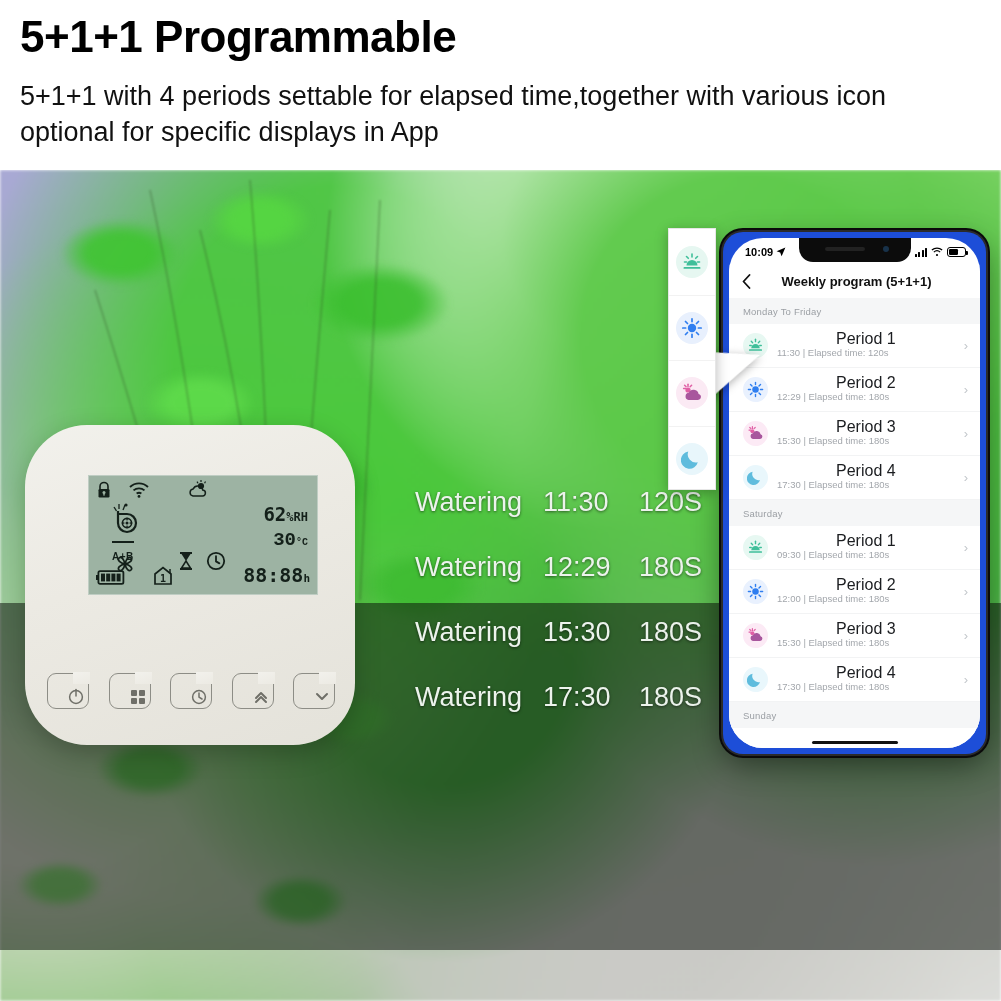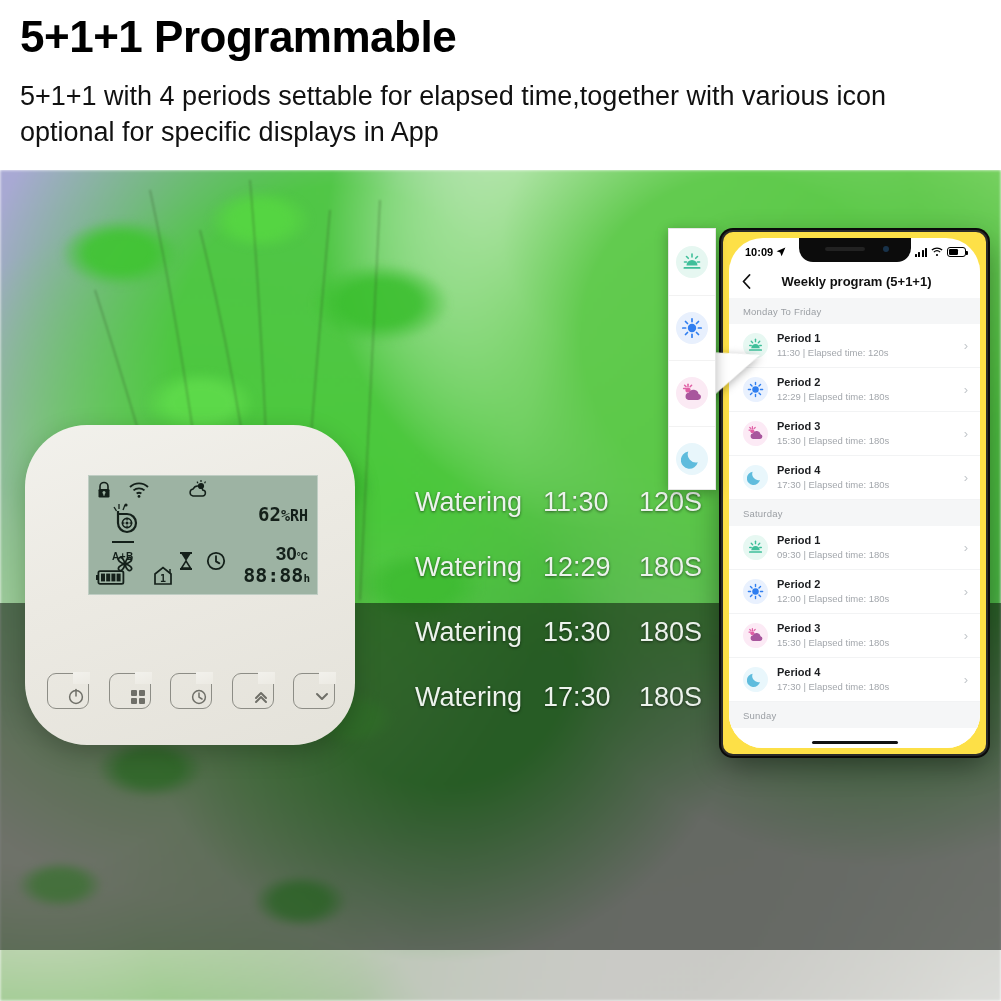--- a/index.html
+++ b/index.html
@@ -87,22 +87,22 @@
   }
   .lcd * { color: #14201a; }
   .lcd-ico { position: absolute; }
   .lcd-val {
     position: absolute; left: 56px; top: 26px;
     font-family: "DejaVu Sans Mono", monospace;
     font-size: 46px; font-weight: bold; letter-spacing: 1px; line-height: 1;
   }
   .lcd-val-unit { font-size: 16px; font-weight: bold; vertical-align: baseline; margin-left: 3px; }
   .lcd-rh  { position: absolute; right: 10px; top: 28px; font-family:"DejaVu Sans Mono",monospace; font-size: 19px; font-weight: bold; }
-  .lcd-rh small { font-size: 15px; }
-  .lcd-tc  { position: absolute; right: 10px; top: 68px; font-family:Liberation Sans, sans-serif; font-size: 19px; font-weight: bold; }
+  .lcd-rh small { font-size: 12px; }
+  .lcd-tc  { position: absolute; right: 10px; top: 54px; font-family:Liberation Mono, monospace; font-size: 19px; font-weight: bold; }
   .lcd-tc small { font-size: 10px; }
   .lcd-clock { position: absolute; right: 8px; bottom: 8px; font-family:"DejaVu Sans Mono",monospace; font-size: 20px; font-weight: bold; letter-spacing:0px; }
   .lcd-clock small { font-size: 11px; }
   .lcd-ab { position: absolute; left: 24px; top: 66px; font-size: 10px; font-weight: bold; border-top: 2px solid #14201a; padding-top: 8px; letter-spacing: .5px; }
 
   .btn-row { position: absolute; left: 22px; bottom: 36px; width: 288px; display: flex; justify-content: space-between; }
   .dbtn {
     width: 42px; height: 36px;
     border: 1.6px solid #8d8d86;
     border-radius: 9px;
@@ -147,22 +147,22 @@
     border-top: 10px solid transparent;
     border-bottom: 44px solid transparent;
     transform: rotate(-6deg);
     filter: drop-shadow(0 2px 4px rgba(0,0,0,.3));
   }
 
   
   .phone {
     position: absolute; left: 723px; top: 232px;
     width: 263px; height: 522px;
-    background: #fde047;
-    border-radius: 10px;
+    background: #1d4ed8;
+    border-radius: 20px;
     box-shadow: 0 0 0 2px #2b2b2b, 0 0 0 4px #0a0a0a, 0 10px 30px rgba(0,0,0,.45);
     overflow: hidden;
     z-index: 4;
   }
   .phone-screen {
     position: absolute; left: 6px; top: 6px; right: 6px; bottom: 6px;
     background: #ffffff; border-radius: 34px; overflow: hidden;
   }
   .notch {
     position: absolute; left: 50%; top: 0; transform: translateX(-50%);
@@ -199,21 +199,21 @@
     background: #f5f6f7; padding: 8px 14px 7px;
     font-size: 9.5px; color: #9b9fa4; letter-spacing: .2px;
   }
   .prow {
     display: flex; align-items: center; gap: 9px;
     padding: 7px 10px 7px 14px; background: #fff;
     border-bottom: 1px solid #f2f3f4;
   }
   .pbub { width: 25px; height: 25px; border-radius: 50%; flex: 0 0 auto; display: flex; align-items: center; justify-content: center; }
   .ptxt { flex: 1; min-width: 0; }
-  .ptitle { font-size: 11px; font-weight: bold; color: #1b1d20; line-height: 15px; }
+  .ptitle { font-size: 16px; font-weight: normal; color: #1b1d20; line-height: 15px; text-align: center; }
   .pmeta { font-size: 9.5px; color: #a3a7ac; line-height: 14px; white-space: nowrap; }
   .pchev { color: #c3c7cb; font-size: 13px; flex: 0 0 auto; padding-right: 2px; }
   .homebar { position:absolute; left:50%; transform:translateX(-50%); bottom: 4px; width: 86px; height: 3.5px; background:#111; border-radius:2px; }
 </style>
 </head>
 <body>
 
 <div id="root">
 
   <div class="header">

